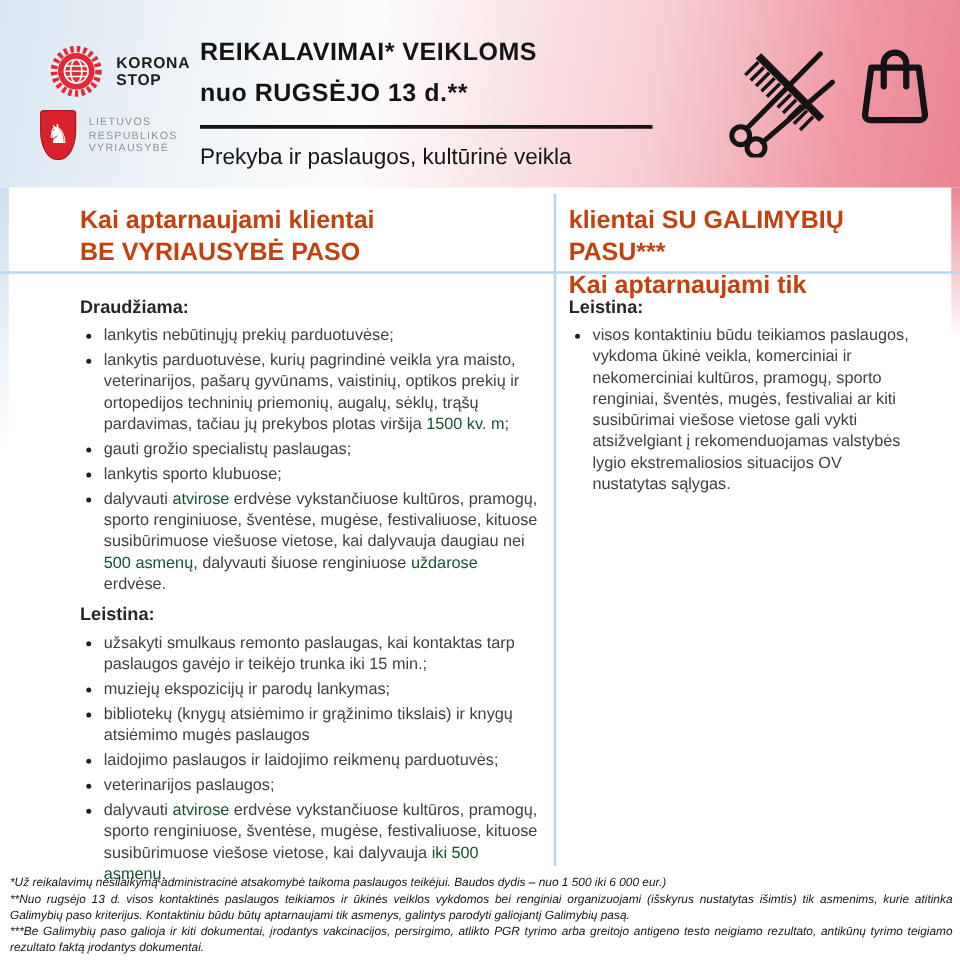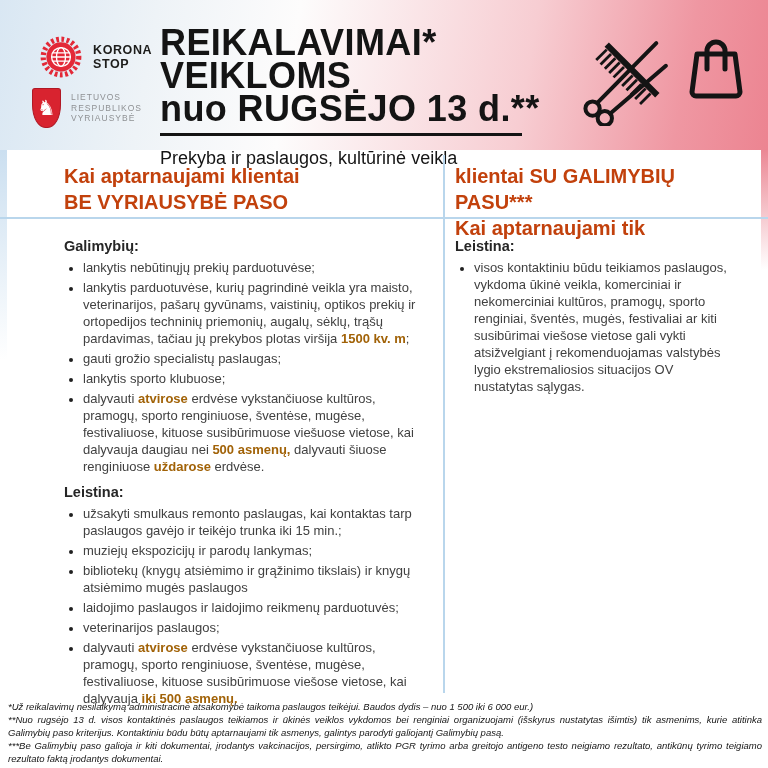--- a/index.html
+++ b/index.html
@@ -17,21 +17,21 @@
   .korona-text{font-weight:bold;font-size:12.5px;line-height:14px;letter-spacing:.6px;color:#1d1d1b}
   .gov{position:absolute;left:32px;top:88px;display:flex;align-items:center;gap:10px}
   .shield{
     width:29px;height:40px;background:#d8232f;border:1px solid #b01824;
     border-radius:3px 3px 46% 46% / 3px 3px 58% 58%;
     display:flex;align-items:center;justify-content:center;
   }
   .shield span{color:#ffffff;font-size:21px;line-height:21px;transform:translateY(-1px)}
   .gov-text{font-size:8.5px;line-height:10.5px;letter-spacing:1px;color:#8f9194}
   .titleblock{position:absolute;left:160px;top:26px;width:470px}
-  .title-line{font-weight:bold;font-size:36px;line-height:33px;letter-spacing:.4px;color:#141414}
+  .title-line{font-weight:bold;font-size:20px;line-height:33px;letter-spacing:.4px;color:#141414}
   .title-underline{width:362px;height:3px;background:#141414;margin:8px 0 9px 0}
   .subtitle{font-weight:normal;font-size:18px;line-height:26px;color:#141414}
   .hdr-icons{position:absolute;right:22px;top:30px;display:flex;align-items:flex-start}
   .icon-box{position:relative}
   
   .edge-left{position:absolute;left:0;top:150px;width:7px;height:210px;
     background:linear-gradient(#cbdff0,rgba(203,223,240,0))}
   .edge-right{position:absolute;right:0;top:150px;width:7px;height:120px;
     background:linear-gradient(#eb8794,rgba(235,135,148,0))}
   
@@ -42,21 +42,21 @@
   .heading-left{left:64px;top:163px;width:370px}
   .heading-right{left:455px;top:163px;width:300px}
   .body-block{position:absolute;font-size:13px;line-height:17px}
   .block-forbidden{left:64px;top:237px;width:368px}
   .block-allowed-left{left:64px;top:483px;width:368px}
   .block-allowed-right{left:455px;top:237px;width:280px}
   .sec-title{font-weight:bold;font-size:14.5px;line-height:19px;color:#262626;margin-bottom:3px}
   ul.bullets{list-style:disc;padding-left:19px}
   ul.bullets li{margin-bottom:3px;color:#414141}
   ul.bullets li::marker{color:#202020;font-size:12px}
-  .b{font-weight:bold;color:#a16207}
+  .b{font-weight:normal;color:#14532d}
   
   .footnotes{position:absolute;left:8px;top:701px;width:754px;
     font-style:italic;font-weight:normal;font-size:9.5px;line-height:12.4px;color:#161616}
   .footnotes p{margin-bottom:1px;text-align:justify}
   svg{display:block}
 </style>
 </head>
 <body>
 
 <div class="header">
@@ -124,21 +124,21 @@
 
 <div class="hdivider"></div>
 <div class="vdivider"></div>
 
 <div class="col-heading heading-left">
   <div>Kai aptarnaujami klientai</div>
   <div>BE VYRIAUSYBĖ PASO</div>
 </div>
 
 <div class="body-block block-forbidden">
-  <div class="sec-title">Galimybių:</div>
+  <div class="sec-title">Draudžiama:</div>
   <ul class="bullets">
       <li><span>lankytis nebūtinųjų prekių parduotuvėse;</span></li>
       <li><span>lankytis parduotuvėse, kurių pagrindinė veikla yra maisto, veterinarijos, pašarų gyvūnams, vaistinių, optikos prekių ir ortopedijos techninių priemonių, augalų, sėklų, trąšų pardavimas, tačiau jų prekybos plotas viršija </span><span class="b">1500 kv. m</span><span>;</span></li>
       <li><span>gauti grožio specialistų paslaugas;</span></li>
       <li><span>lankytis sporto klubuose;</span></li>
       <li><span>dalyvauti </span><span class="b">atvirose</span><span> erdvėse vykstančiuose kultūros, pramogų, sporto renginiuose, šventėse, mugėse, festivaliuose, kituose susibūrimuose viešuose vietose, kai dalyvauja daugiau nei </span><span class="b">500 asmenų,</span><span> dalyvauti šiuose renginiuose </span><span class="b">uždarose</span><span> erdvėse.</span></li>
     </ul>
 </div>
 
 <div class="body-block block-allowed-left">

